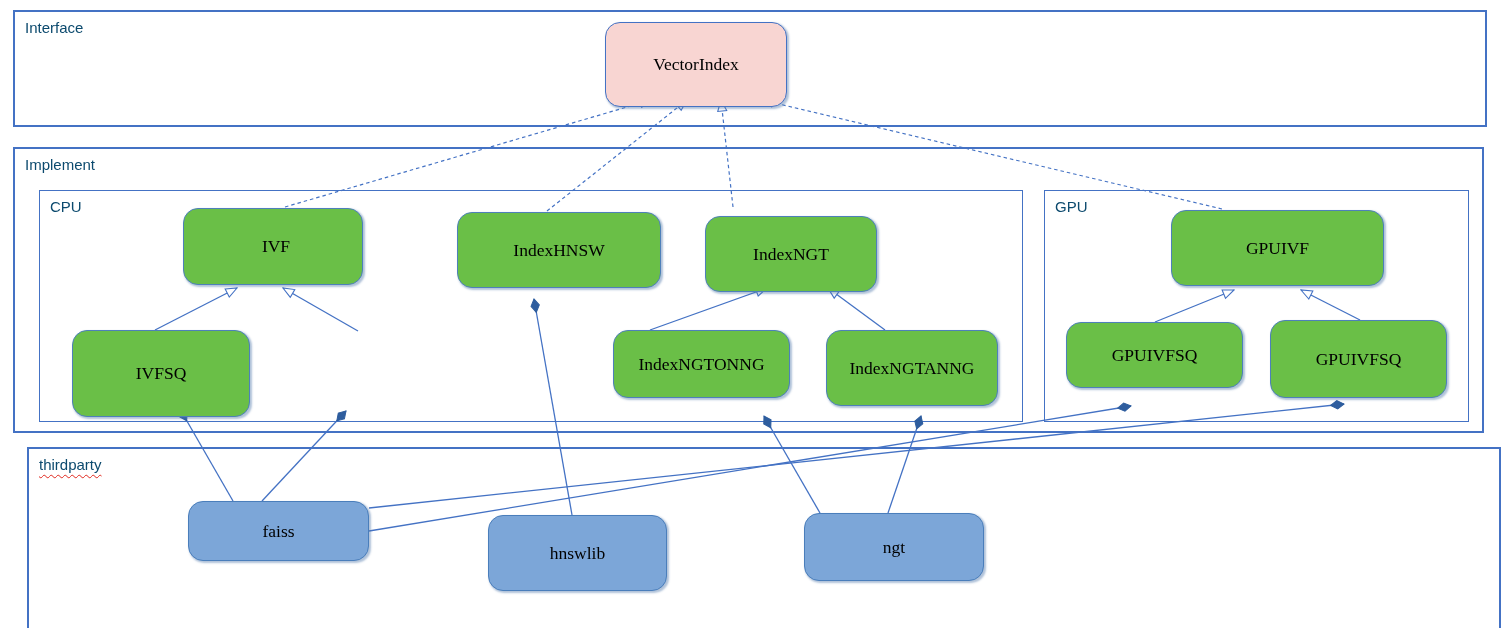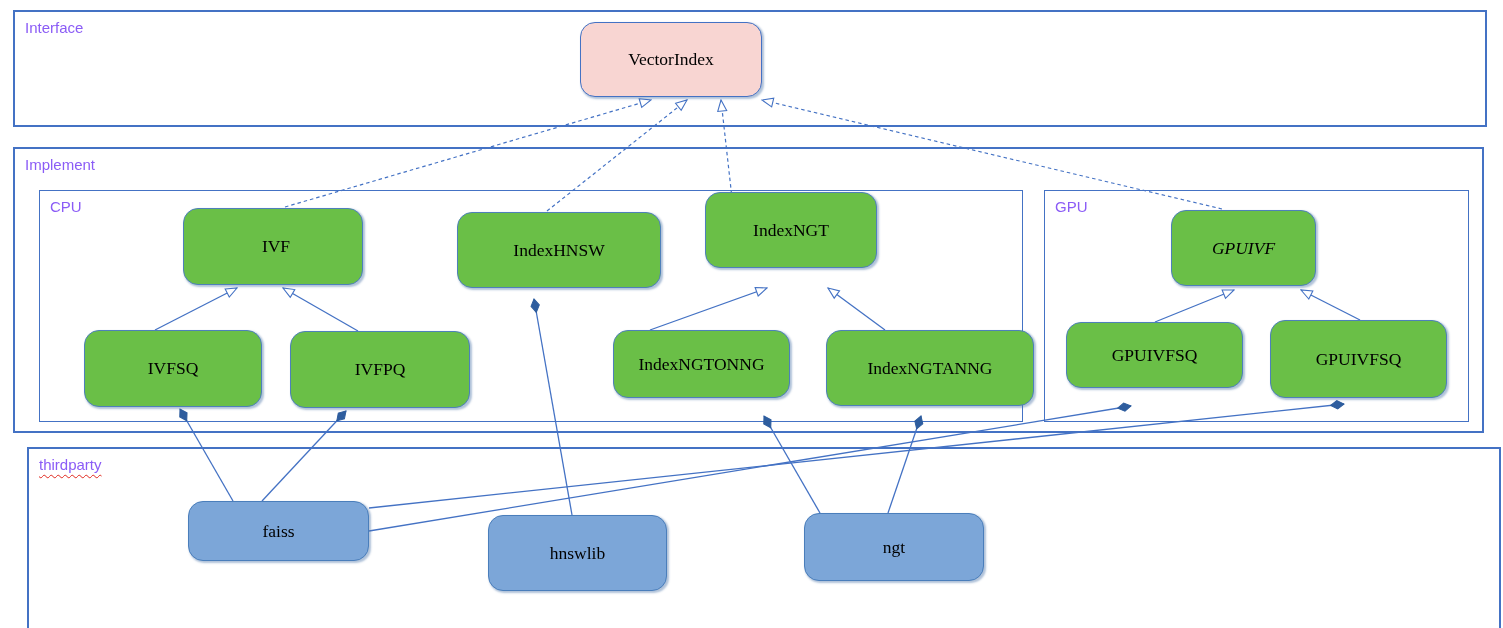--- a/index.html
+++ b/index.html
@@ -13,21 +13,21 @@
   .frame {
     position:absolute;
     border:2px solid #4472c4;
     box-sizing:border-box;
     background:transparent;
   }
   .frame-inner { border-width:1.5px; }
   .frame-label {
     position:absolute; top:7px; left:10px;
     font-family:"Liberation Sans", sans-serif;
-    font-size:15px; color:#8b5cf6; white-space:nowrap;
+    font-size:15px; color:#0c4a6e; white-space:nowrap;
   }
   .frame-label.misspelled {
     text-decoration-line:underline;
     text-decoration-style:wavy;
     text-decoration-color:#e0281e;
     text-decoration-thickness:1px;
     text-underline-offset:4px;
   }
   .wires {
     position:absolute; left:0; top:0;
@@ -102,53 +102,50 @@
       <line x1="233" y1="501" x2="180" y2="409" marker-end="url(#mDiamond)"></line>
       <line x1="262" y1="501" x2="346" y2="411" marker-end="url(#mDiamond)"></line>
       <line x1="369" y1="508" x2="1344" y2="404" marker-end="url(#mDiamond)"></line>
       <line x1="369" y1="531" x2="1131" y2="406" marker-end="url(#mDiamond)"></line>
       <line x1="572" y1="515" x2="534" y2="299" marker-end="url(#mDiamond)"></line>
       <line x1="820" y1="513" x2="764" y2="416" marker-end="url(#mDiamond)"></line>
       <line x1="888" y1="513" x2="921" y2="416" marker-end="url(#mDiamond)"></line>
     </g>
   </svg>
 
-  <div class="node node-interface" style="left:580px; top:22px; width:182px; height:75px;">
+  <div class="node node-interface" style="left:605px; top:22px; width:182px; height:85px;">
     <span>VectorIndex</span>
   </div>
 
   <div class="node node-class" style="left:183px; top:208px; width:180px; height:77px;padding-left:6px;">
     <span>IVF</span>
   </div>
 
   <div class="node node-class" style="left:457px; top:212px; width:204px; height:76px;">
     <span>IndexHNSW</span>
   </div>
 
-  <div class="node node-class" style="left:705px; top:192px; width:172px; height:76px;">
+  <div class="node node-class" style="left:705px; top:216px; width:172px; height:76px;">
     <span>IndexNGT</span>
   </div>
 
-  <div class="node node-class" style="left:1171px; top:210px; width:145px; height:76px;font-style:italic;">
+  <div class="node node-class" style="left:1171px; top:210px; width:213px; height:76px;">
     <span>GPUIVF</span>
   </div>
 
-  <div class="node node-class" style="left:84px; top:330px; width:178px; height:77px;justify-content:center;">
+  <div class="node node-class" style="left:72px; top:330px; width:178px; height:87px;justify-content:center;">
     <span>IVFSQ</span>
   </div>
 
-  <div class="node node-class" style="left:290px; top:331px; width:180px; height:77px;">
-    <span>IVFPQ</span>
-  </div>
 
   <div class="node node-class" style="left:613px; top:330px; width:177px; height:68px;">
     <span>IndexNGTONNG</span>
   </div>
 
-  <div class="node node-class" style="left:826px; top:330px; width:208px; height:76px;">
+  <div class="node node-class" style="left:826px; top:330px; width:172px; height:76px;">
     <span>IndexNGTANNG</span>
   </div>
 
   <div class="node node-class" style="left:1066px; top:322px; width:177px; height:66px;">
     <span>GPUIVFSQ</span>
   </div>
 
   <div class="node node-class" style="left:1270px; top:320px; width:177px; height:78px;">
     <span>GPUIVFSQ</span>
   </div>

